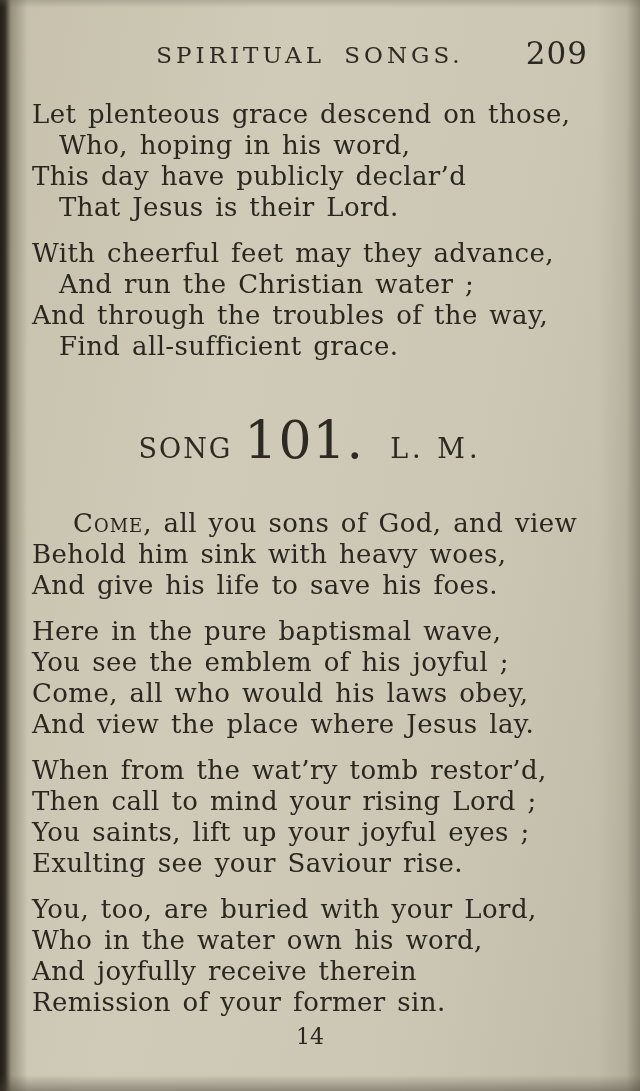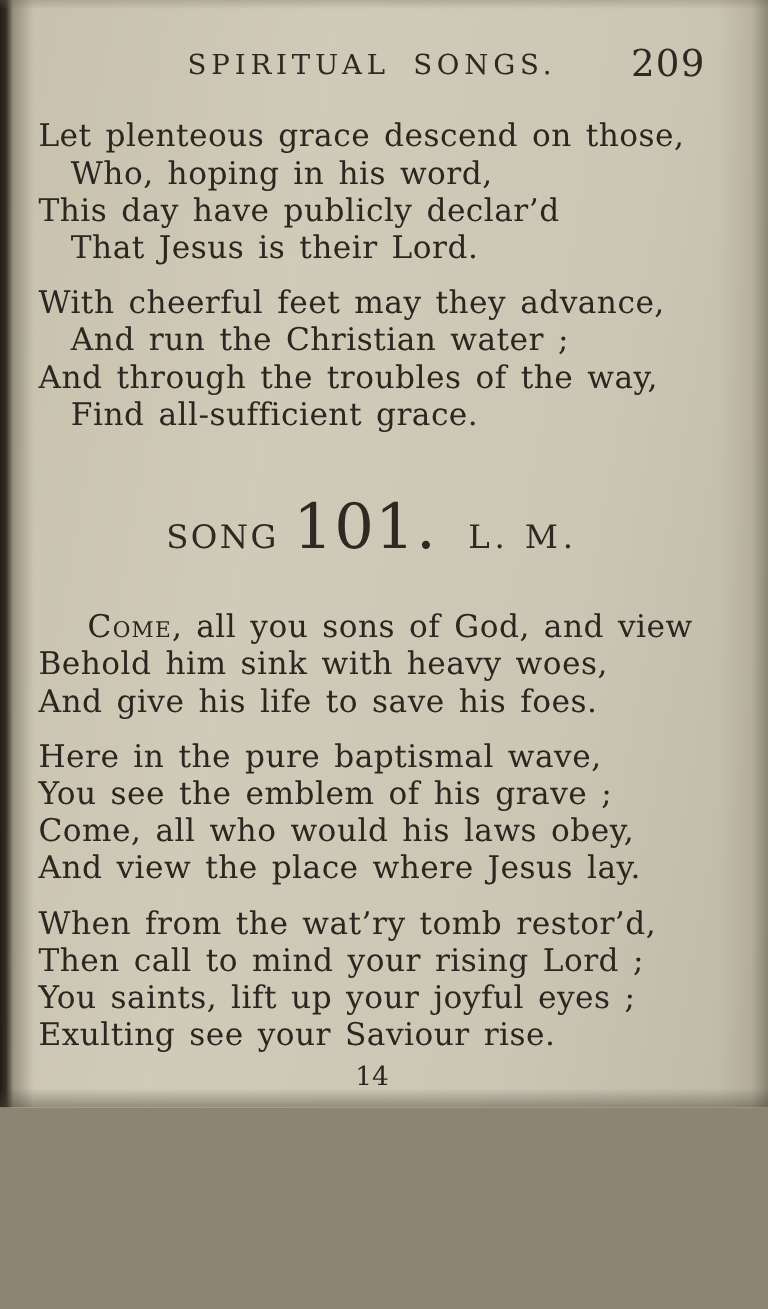--- a/index.html
+++ b/index.html
@@ -9,21 +9,21 @@
   body {
     width: 640px;
     height: 1091px;
     background: #8c8574;
     font-family: "DejaVu Serif", "Liberation Serif", serif;
     overflow: hidden;
   }
   .page {
     position: relative;
     width: 640px;
-    height: 923px;
+    height: 1091px;
     overflow: hidden;
     background: linear-gradient(100deg, #c6c0ad 0%, #d0cab8 35%, #ccc6b4 70%, #beb8a6 100%);
     color: #2a2620;
   }
   .edge {
     position: absolute;
     pointer-events: none;
   }
   .edge-left {
     left: 0; top: 0; bottom: 0; width: 28px;
@@ -147,29 +147,35 @@
     </div>
 
     <div id="song-stanzas">
         <div class="stanza">
           <div class="line"><span class="lead-caps">Come</span>, all you sons of God, and view</div>
           <div class="line">Behold him sink with heavy woes,</div>
           <div class="line">And give his life to save his foes.</div>
         </div>
         <div class="stanza">
           <div class="line">Here in the pure baptismal wave,</div>
-          <div class="line">You see the emblem of his grave ;</div>
+          <div class="line">You see the emblem of his joyful ;</div>
           <div class="line">Come, all who would his laws obey,</div>
           <div class="line">And view the place where Jesus lay.</div>
         </div>
         <div class="stanza">
           <div class="line">When from the wat’ry tomb restor’d,</div>
           <div class="line">Then call to mind your rising Lord ;</div>
           <div class="line">You saints, lift up your joyful eyes ;</div>
           <div class="line">Exulting see your Saviour rise.</div>
+        </div>
+        <div class="stanza">
+          <div class="line">You, too, are buried with your Lord,</div>
+          <div class="line">Who in the water own his word,</div>
+          <div class="line">And joyfully receive therein</div>
+          <div class="line">Remission of your former sin.</div>
         </div>
       </div>
 
     <div class="footer">
       <span>14</span>
     </div>
 
   </div>
 </div>
 

